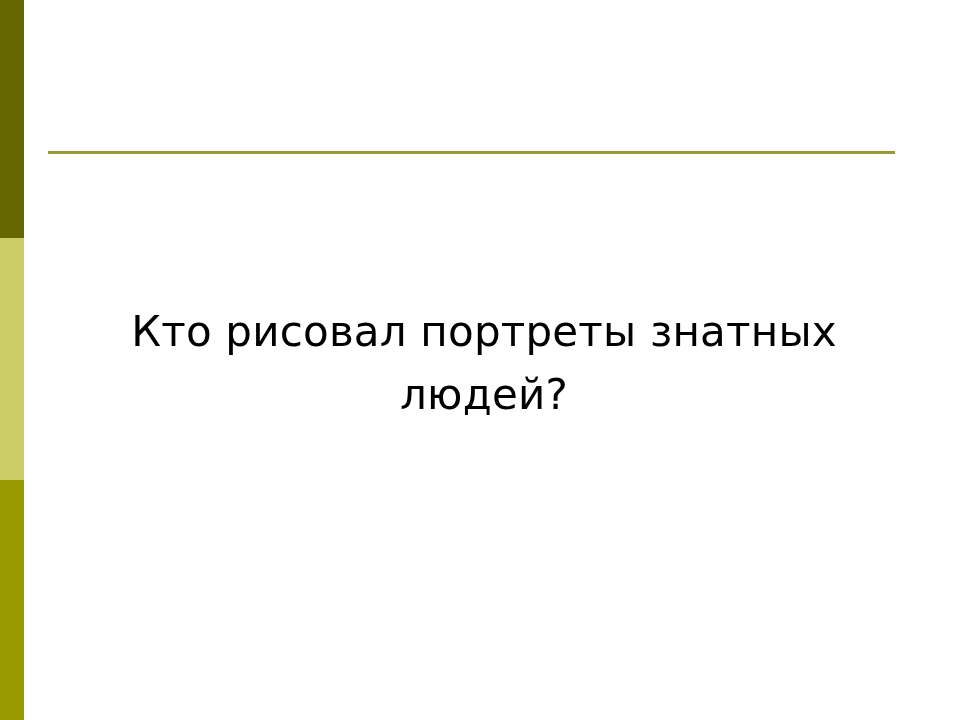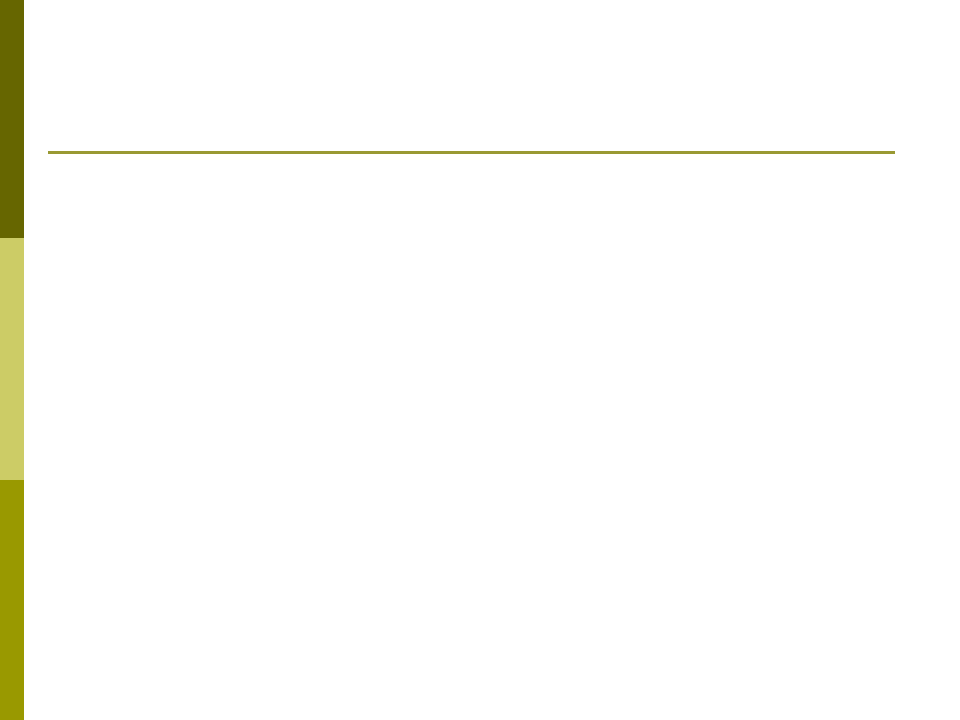--- a/index.html
+++ b/index.html
@@ -113,16 +113,19 @@
     <div class="sidebar-band band-middle"></div>
     <div class="sidebar-band band-bottom"></div>
   </div>
 
   <div class="title-area">
     <div class="title-text"></div>
   </div>
 
   <div class="divider"></div>
 
+  <div class="content-area">
+    <p class="content-text">Кто рисовал портреты знатных людей?</p>
+  </div>
 
   <div class="lower-area"></div>
 
 </div>
 
 </body></html>

